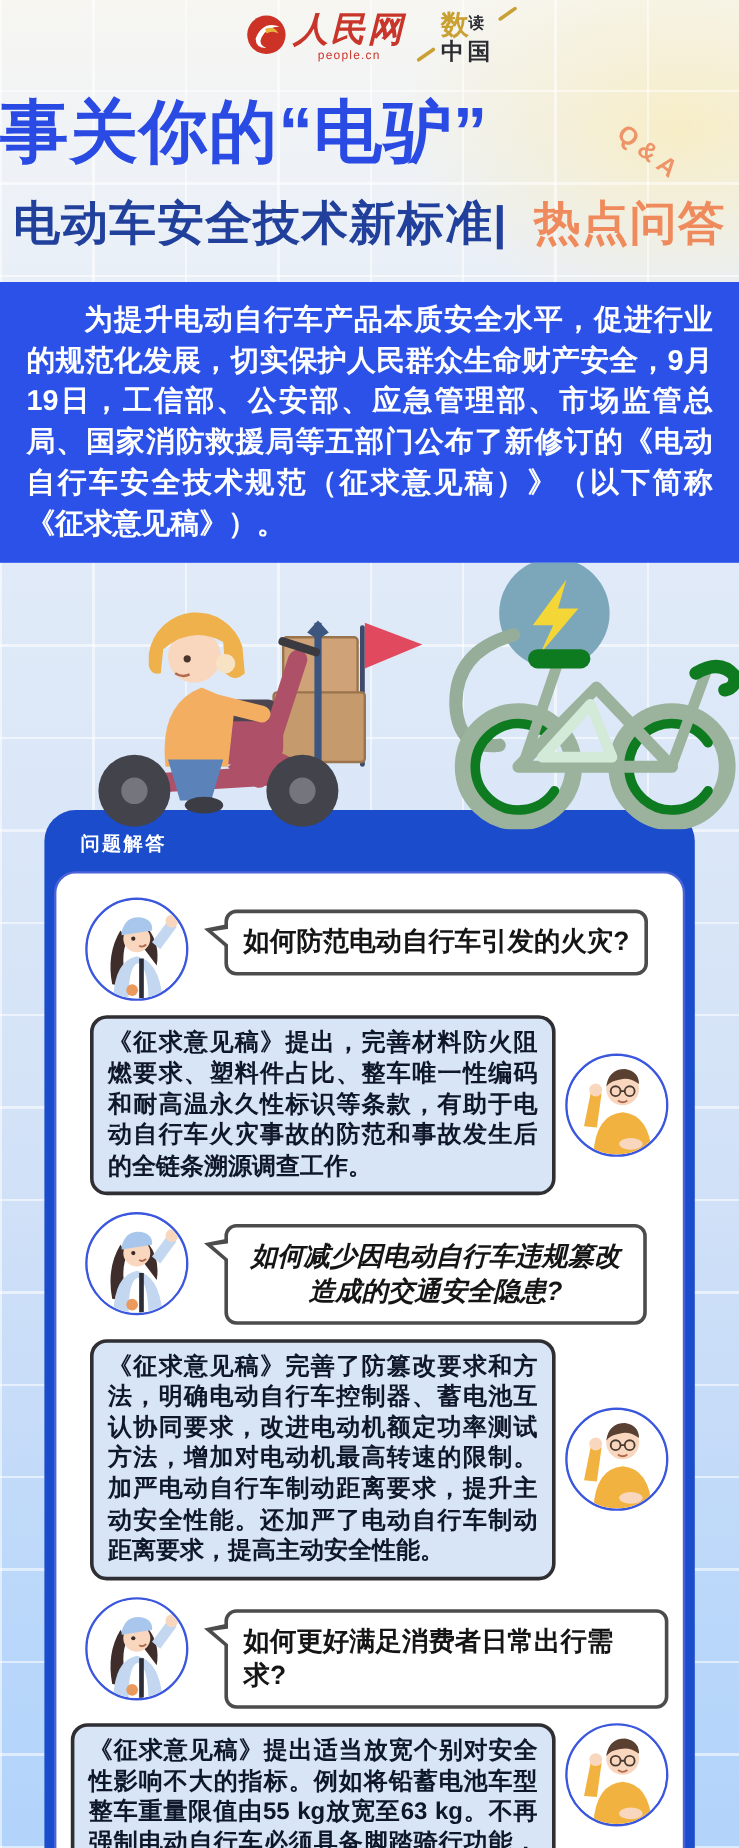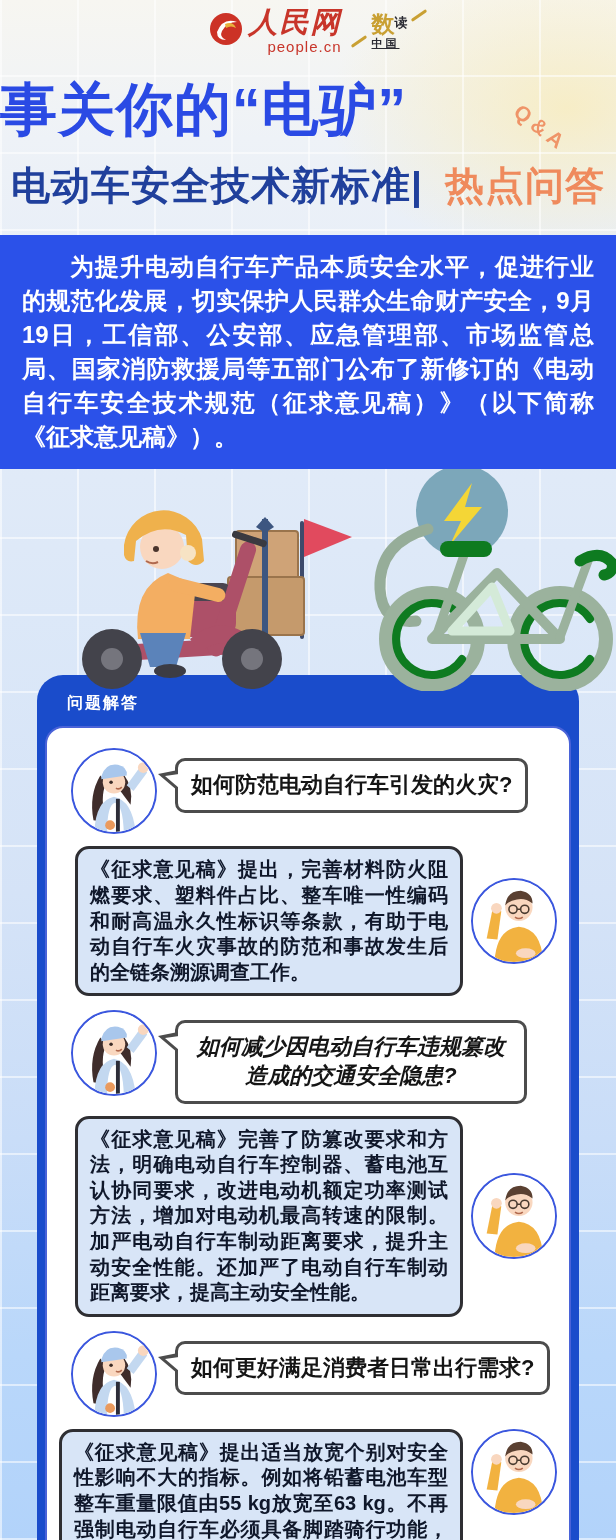--- a/index.html
+++ b/index.html
@@ -17,26 +17,26 @@
       repeating-linear-gradient(90deg, rgba(255,255,255,.55) 0 2px, transparent 2px 77px),
       repeating-linear-gradient(0deg, rgba(255,255,255,.55) 0 2px, transparent 2px 77px);
   }
   .content { position:relative; z-index:1; }
 
   
   .logo-row { display:flex; justify-content:center; align-items:center; gap:30px; padding-top:12px; height:50px; }
   .people-logo { display:flex; align-items:center; gap:6px; }
   .people-text { line-height:1; }
   .people-name { color:#c8352a; font-size:29px; font-weight:900; font-style:italic; letter-spacing:2px; }
-  .people-domain { color:#c8352a; font-size:15px; letter-spacing:1px; text-align:right; margin-top:2px; }
+  .people-domain { color:#c8352a; font-size:10px; letter-spacing:1px; text-align:center; margin-top:2px; }
   .shudu-logo { position:relative; line-height:1; }
   .shudu-l1 { display:flex; align-items:flex-start; }
   .shudu-main { color:#c9a033; font-size:23px; font-weight:900; }
   .shudu-sub { color:#2b2b33; font-size:13px; font-weight:700; margin-top:3px; }
-  .shudu-l2 { color:#2b2b33; font-size:11px; font-weight:900; letter-spacing:3px; margin-top:2px;text-decoration:underline; }
+  .shudu-l2 { color:#2b2b33; font-size:19px; font-weight:900; letter-spacing:3px; margin-top:2px; }
   .pen-stroke { position:absolute; width:18px; height:3px; background:#c9a033; border-radius:2px; }
   .pen-tr { top:1px; right:-20px; transform:rotate(-35deg); }
   .pen-bl { bottom:6px; left:-22px; transform:rotate(-35deg); }
 
   
   .main-title { margin-top:22px; text-align:left; font-size:57px; font-weight:900; color:#2a4ae4; letter-spacing:1px; }
   .subtitle-row { margin-top:10px; text-align:center; font-size:39px; font-weight:900; letter-spacing:1px; }
   .subtitle-left { color:#20409c; }
   .subtitle-right { color:#ef8a5c; margin-left:10px; }
   .qa-rot { position:absolute; top:116px; right:44px; transform:rotate(38deg); color:#ef9468; font-weight:800; font-size:21px; letter-spacing:5px; }
@@ -50,21 +50,21 @@
   .illustration svg { position:absolute; inset:0; width:100%; height:100%; }
 
   
   .panel { position:relative; z-index:2; margin:0 37px; background:#1a4ccb; border-radius:26px; padding:10px 8px 8px; }
   .panel-title { color:#ffffff; font-size:16px; font-weight:800; margin:8px 0 12px 22px; letter-spacing:2px; }
   .white-box { background:#ffffff; border:2px solid #4a63d8; border-radius:18px; padding:20px 12px 12px; min-height:840px; }
 
   .avatar { width:86px; height:86px; border-radius:50%; border:2px solid #3b57de; background:#fff; flex-shrink:0; overflow:hidden; }
   .avatar svg { width:100%; height:100%; display:block; }
 
-  .q-row { display:flex; margin:0 0 12px 12px; }
+  .q-row { display:flex; gap:12px; margin:0 0 12px 12px; }
   .bubble { position:relative; align-self:flex-start; margin-top:10px; margin-left:18px;
     background:#fff; border:3px solid #4c4c4c; border-radius:10px; padding:10px 13px;
     font-size:22px; font-weight:800; color:#151515; line-height:1.3; }
   .bubble::before { content:""; position:absolute; left:-20px; top:9px;
     border-top:4px solid transparent; border-bottom:17px solid transparent; border-right:20px solid #4c4c4c; }
   .bubble::after { content:""; position:absolute; left:-13px; top:13px;
     border-top:2px solid transparent; border-bottom:12px solid transparent; border-right:14px solid #ffffff; }
   .bubble.center { text-align:center; max-width:352px;font-style:italic; }
 
   .a-row { display:flex; gap:8px; align-items:center; margin:0 0 14px 0; }

